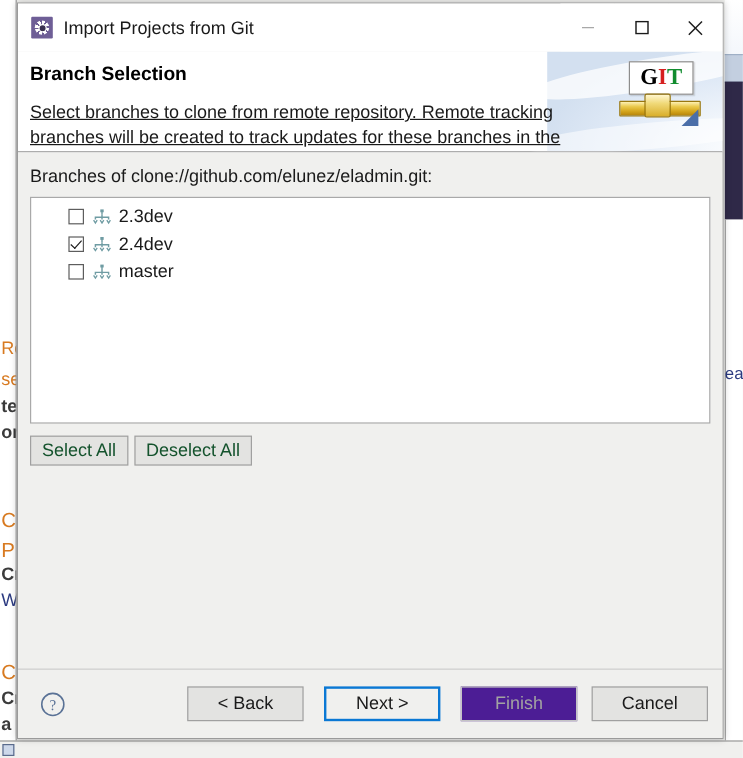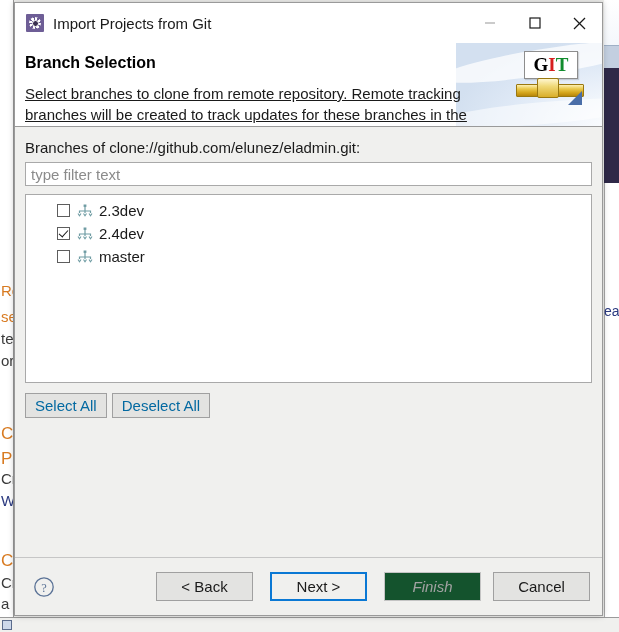--- a/index.html
+++ b/index.html
@@ -33,21 +33,21 @@
     background: #9a9a9a;
   }
   .bg-word {
     position: absolute;
     font-size: 15px;
     white-space: nowrap;
     letter-spacing: 0px;
   }
   .bg-word.orange { color: #d87a20; }
   .bg-word.blue   { color: #2b3a80; }
-  .bg-word.dark   { color: #3b3b3b; }
+  .bg-word.dark   { color: #3b3b3b; font-weight: bold; }
 
   .bg-right-panel {
     position: absolute;
     left: 604px; top: 0;
     width: 15px; height: 125px;
     background: linear-gradient(180deg,#ffffff 0%,#eef3fa 55%,#dfe8f5 100%);
   }
   .bg-right-titlebar {
     position: absolute;
     left: 604px; top: 45px;
@@ -337,21 +337,21 @@
   .selbtn-row {
     margin-top: 10px;
     display: flex;
     gap: 5px;
   }
   .sbtn {
     height: 25px;
     padding: 0 9px;
     font-size: 15px;
     font-family: "Liberation Sans", sans-serif;
-    color: #0369a1;
+    color: #14532d;
     background: #e3e3e1;
     border: 1px solid #a0a0a0;
     box-sizing: border-box;
     cursor: default;
   }
 
   
   .footer {
     flex: 0 0 auto;
     height: 58px;
@@ -382,23 +382,22 @@
     display: flex;
     align-items: center;
     justify-content: center;
   }
   .nbtn.focused {
     border: 2px solid #0a78d4;
     background: #f0f0ee;
   }
   .nbtn.disabled {
     color: #a2a2a2;
-    background: #14532d;
+    background: #4c1d95;
     border-color: #c4c4c4;
-    font-style: italic;
   }
   .nbtn.gap { margin-left: 12px; }
 </style>
 </head>
 <body>
 
 <div id="backdrop">
 
   <div class="bg-left-strip">
     <div class="bg-word orange" style="left:1px;top:282px">Re</div>
@@ -463,21 +462,20 @@
       <div class="git-tri"></div>
     </div>
     <div class="header-title">Branch Selection</div>
     <div class="header-desc">Select branches to clone from remote repository. Remote tracking branches will be created to track updates for these branches in the</div>
   </div>
 
   <div class="body">
 
     <div class="branches-label">Branches of clone://github.com/elunez/eladmin.git:</div>
 
-    <input class="filter-input" type="text" placeholder="type filter text" style="">
 
     <div class="branch-list">
 
       <div class="branch-row">
         <span class="cb"></span>
         <span class="branch-icon">
           <svg width="16" height="14" viewBox="0 0 16 14">
             <g stroke="#6f9ca3" stroke-width="1.2" fill="none">
               <path d="M8 1 V5"></path>
               <path d="M2.5 9 V7 H13.5 V9"></path>

